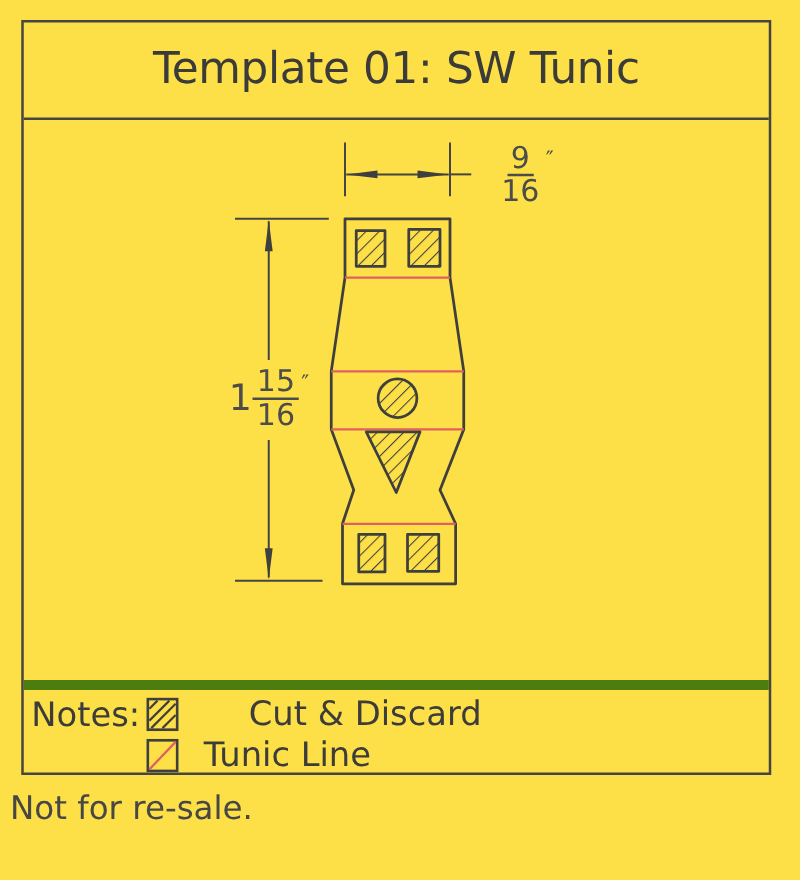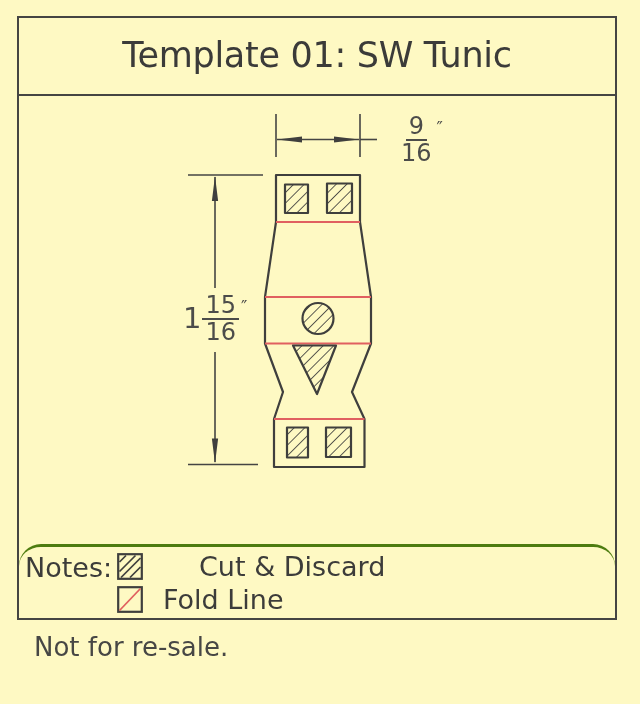--- a/index.html
+++ b/index.html
@@ -1,18 +1,18 @@
 <!DOCTYPE html>
 <html><head>
 <meta charset="utf-8">
 <style>
   html,body{margin:0;padding:0;background:#ffffff;}
   .page{
     position:relative;width:640px;height:704px;overflow:hidden;
-    background:#fef9c3;
+    background:#fde047;
     font-family:"DejaVu Sans","Liberation Sans",sans-serif;
     color:#3c3c3a;
   }
   .outer-box{
     position:absolute;left:17px;top:16px;width:600px;height:604px;
     border:2px solid #454543;box-sizing:border-box;background:transparent;
   }
   .title-bar{
     position:absolute;left:0;top:0;width:100%;height:78px;
     border-bottom:2px solid #454543;box-sizing:border-box;
@@ -31,31 +31,31 @@
   .fnum,.fden{font-size:24px;line-height:0.92;padding:0 3px;}
   .fnum{border-bottom:2px solid #4c4c4a;padding-bottom:2px;}
   .fden{padding-top:1px;}
   .whole{font-size:29px;line-height:1;margin-right:1px;}
   .prime{font-size:17px;align-self:flex-start;margin-top:3px;margin-left:2px;}
   .dim-h{left:398px;top:115px;}
   .dim-v{left:183px;top:294px;}
   
   .notes-section{
     position:absolute;left:0;top:526px;width:100%;height:74px;
-    border-top:3px solid #4d7c0f;box-sizing:border-box;border-radius:22px;
+    border-top:8px solid #4d7c0f;box-sizing:border-box;
   }
   .notes-label{position:absolute;left:6px;top:5px;font-size:27px;color:#3c3c3a;}
   .legend-item{position:absolute;display:flex;align-items:center;}
   .legend-1{left:98px;top:4px;gap:36px;}
   .legend-2{left:98px;top:37px;}
   .legend-swatch{display:block;margin-right:20px;}
   .legend-text{font-size:27px;color:#3c3c3a;white-space:nowrap;}
   
   .footer-line{position:absolute;left:8px;font-size:26px;color:#474745;white-space:nowrap;}
-  .footer-1{top:632px;margin-left:26px;}
+  .footer-1{top:632px;}
   .footer-2{top:664px;}
 </style>
 </head>
 <body>
 
 <div class="page">
 
   <svg class="diagram-svg" viewBox="0 0 640 704" aria-hidden="true">
     <defs>
       <pattern id="hatch" patternUnits="userSpaceOnUse" width="7.5" height="7.5" patternTransform="rotate(45)">
@@ -120,21 +120,21 @@
           </g>
         </svg>
         <span class="legend-text">Cut &amp; Discard</span>
       </div>
 
       <div class="legend-item legend-2">
         <svg class="legend-swatch" width="26" height="27" viewBox="0 0 26 27">
           <rect x="1.2" y="1.2" width="23.6" height="24.6" fill="none" stroke="#3f3f3d" stroke-width="2.2"></rect>
           <line x1="2.5" y1="24.5" x2="23.5" y2="2.5" stroke="#e06060" stroke-width="1.8"></line>
         </svg>
-        <span class="legend-text">Fold Line</span>
+        <span class="legend-text">Tunic Line</span>
       </div>
     </div>
   </div>
 
   <div class="dim dim-h">
     <span class="frac">
       <span class="fnum">9</span>
       <span class="fden">16</span>
     </span>
     <span class="prime">″</span>

